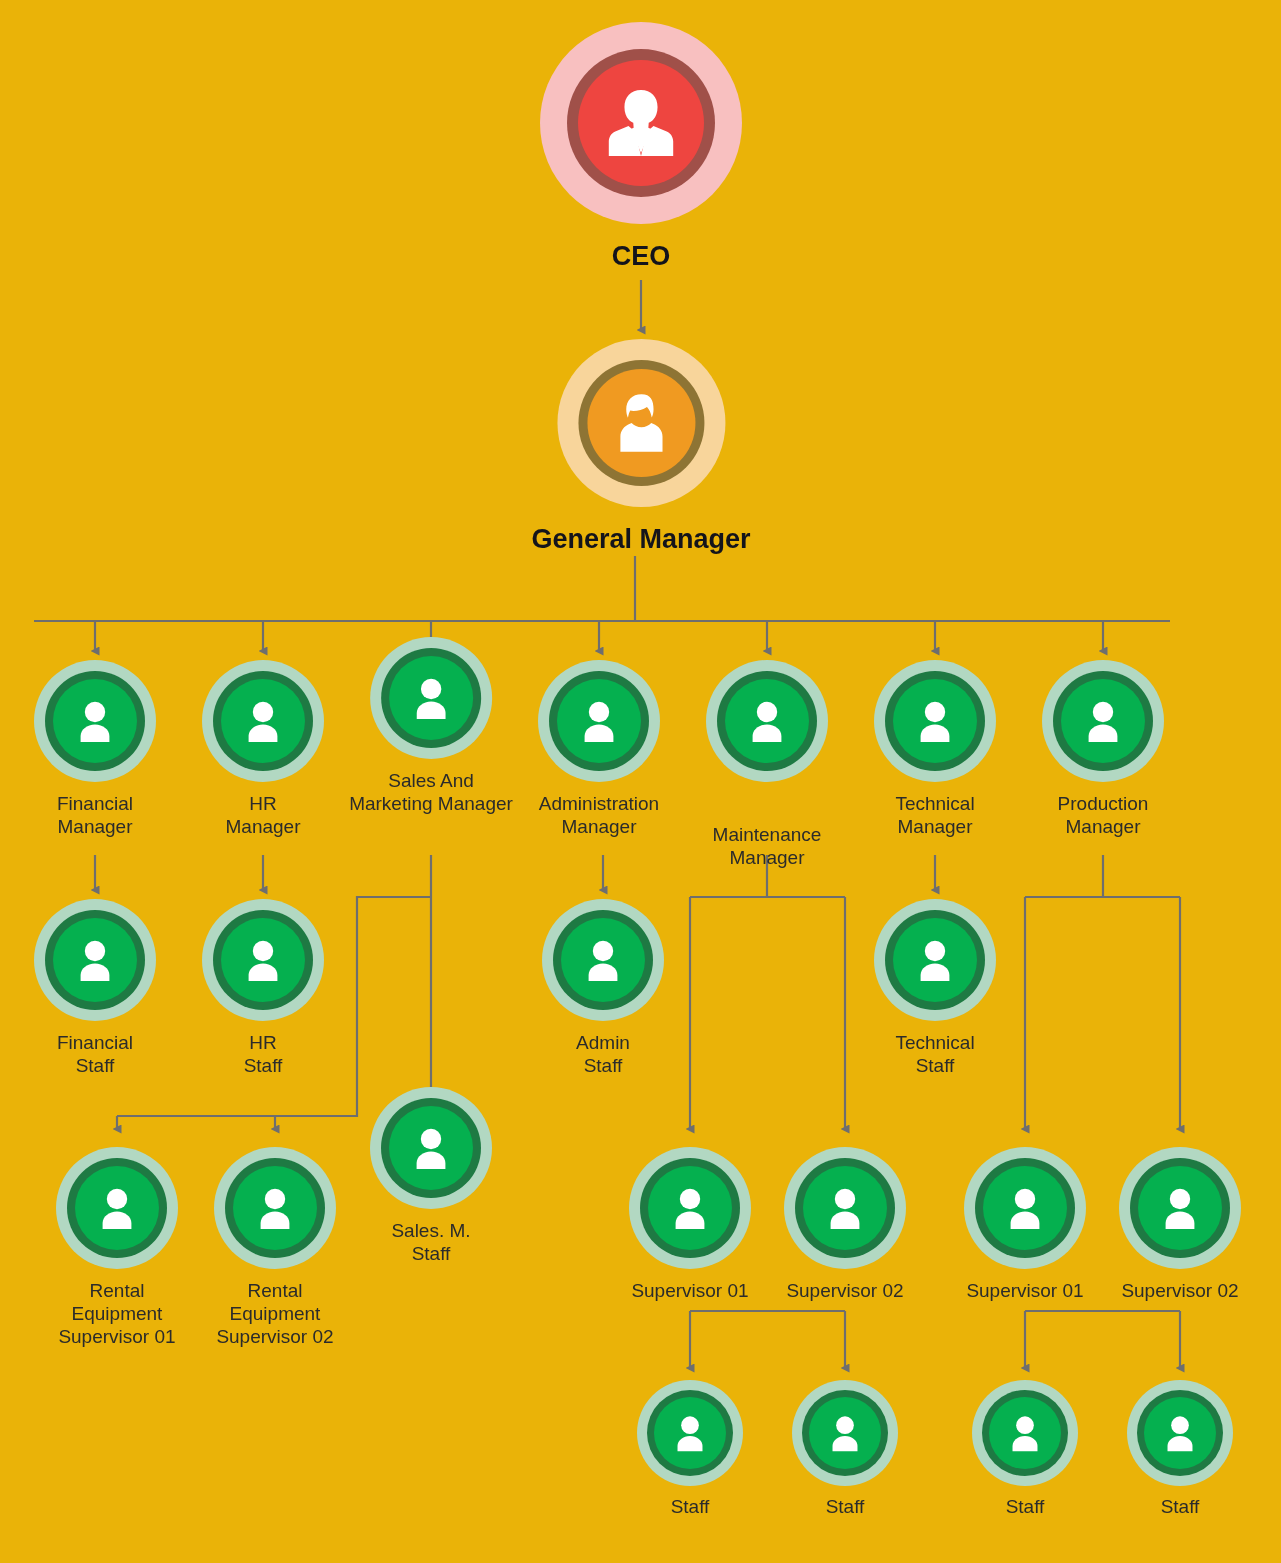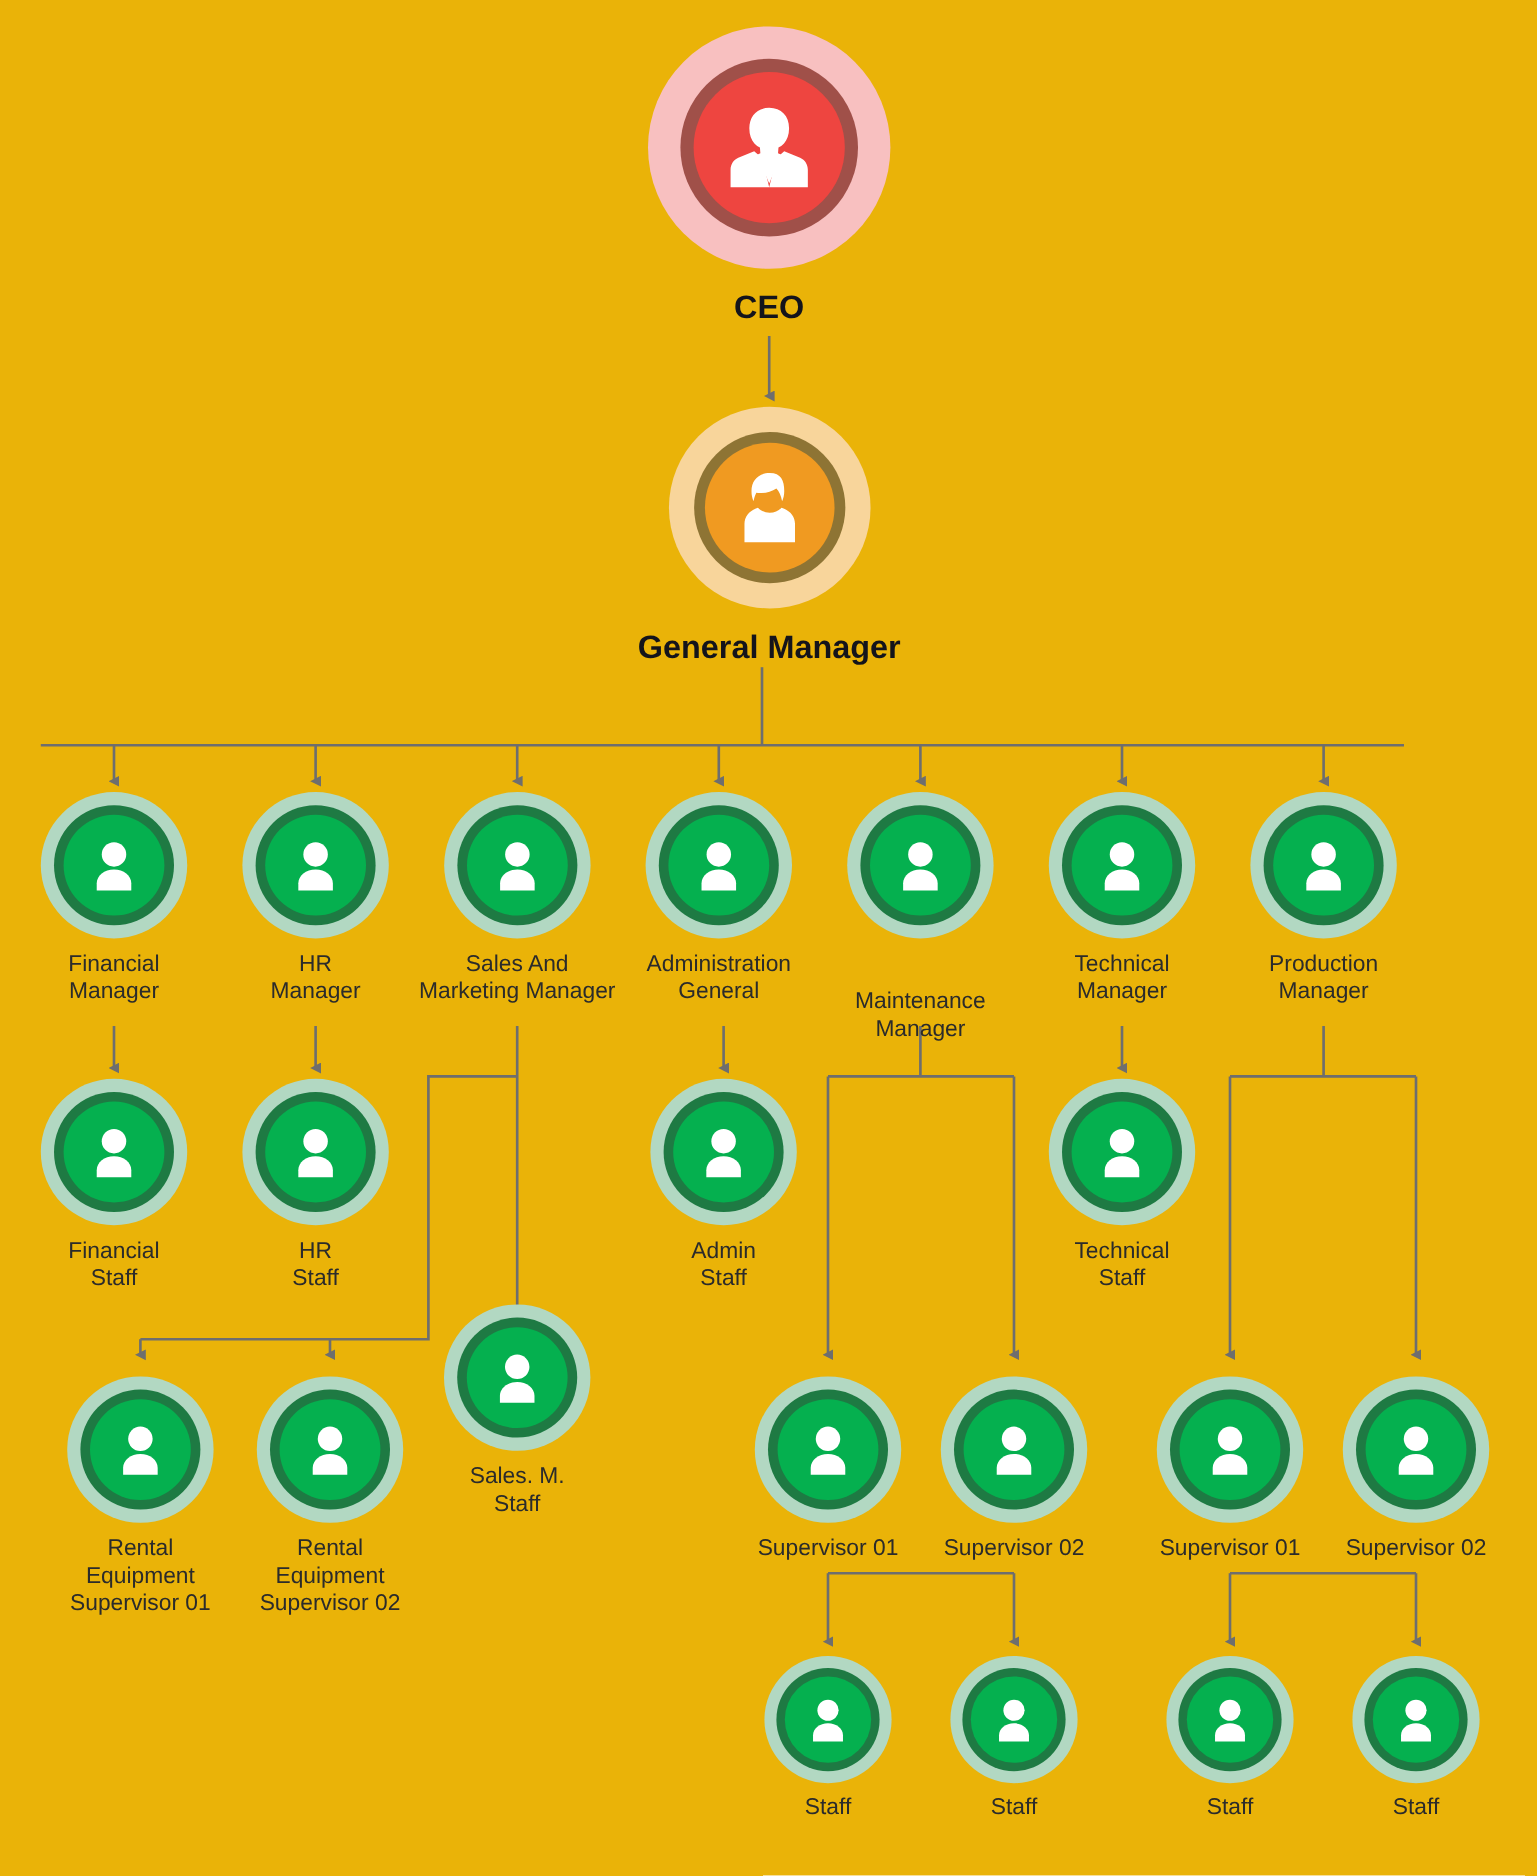--- a/index.html
+++ b/index.html
@@ -179,21 +179,21 @@
               <svg class="person-svg" width="60" height="60" viewBox="0 0 100 100">
                 <circle fill="#fff" cx="50" cy="35" r="17"></circle>
                 <path fill="#fff" d="M50 56c-13.3 0-24 8.6-24 19.2V85h48v-9.8C74 64.6 63.3 56 50 56z"></path>
               </svg>
             </div>
           </div>
         </div>
         <div class="node-label">HR
 Manager</div>
       </div>
-      <div class="node size-md" style="left: 431px; top: 660px;">
+      <div class="node size-md" style="left: 431px; top: 637px;">
         <div class="ring-outer" style="background: rgb(178, 216, 194);">
           <div class="ring-mid" style="background: rgb(30, 122, 67);">
             <div class="ring-inner" style="background: rgb(5, 176, 79);">
               <svg class="person-svg" width="60" height="60" viewBox="0 0 100 100">
                 <circle fill="#fff" cx="50" cy="35" r="17"></circle>
                 <path fill="#fff" d="M50 56c-13.3 0-24 8.6-24 19.2V85h48v-9.8C74 64.6 63.3 56 50 56z"></path>
               </svg>
             </div>
           </div>
         </div>
@@ -205,21 +205,21 @@
           <div class="ring-mid" style="background: rgb(30, 122, 67);">
             <div class="ring-inner" style="background: rgb(5, 176, 79);">
               <svg class="person-svg" width="60" height="60" viewBox="0 0 100 100">
                 <circle fill="#fff" cx="50" cy="35" r="17"></circle>
                 <path fill="#fff" d="M50 56c-13.3 0-24 8.6-24 19.2V85h48v-9.8C74 64.6 63.3 56 50 56z"></path>
               </svg>
             </div>
           </div>
         </div>
         <div class="node-label">Administration
-General</div>
+Manager</div>
       </div>
       <div class="node size-md" style="left: 767px; top: 660px; gap: 31px;">
         <div class="ring-outer" style="background: rgb(178, 216, 194);">
           <div class="ring-mid" style="background: rgb(30, 122, 67);">
             <div class="ring-inner" style="background: rgb(5, 176, 79);">
               <svg class="person-svg" width="60" height="60" viewBox="0 0 100 100">
                 <circle fill="#fff" cx="50" cy="35" r="17"></circle>
                 <path fill="#fff" d="M50 56c-13.3 0-24 8.6-24 19.2V85h48v-9.8C74 64.6 63.3 56 50 56z"></path>
               </svg>
             </div>

